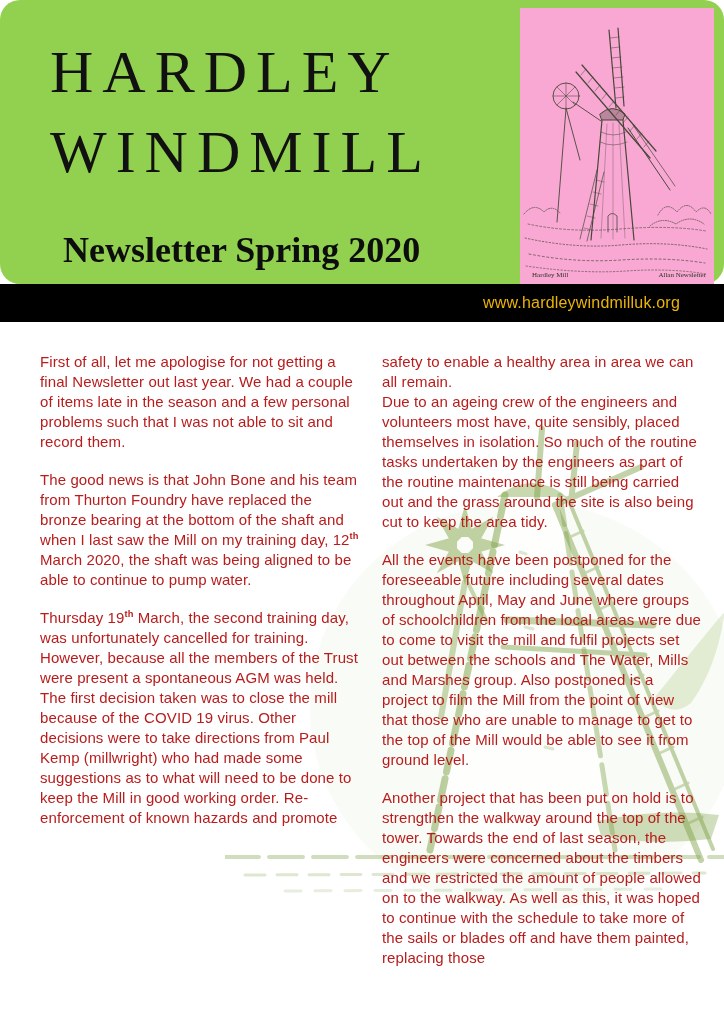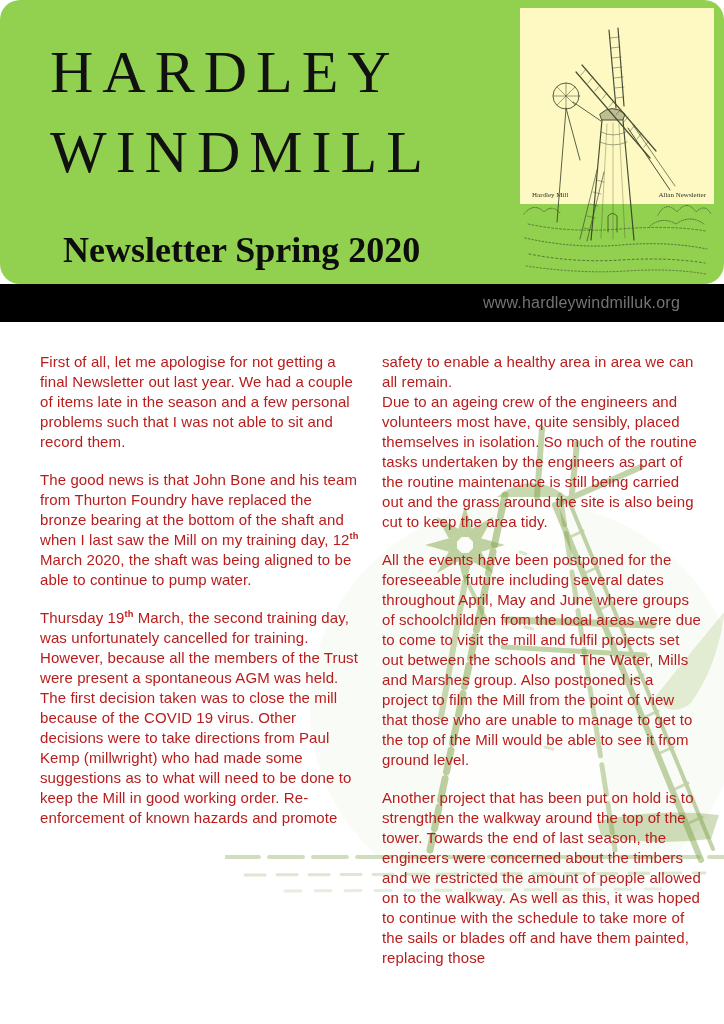--- a/index.html
+++ b/index.html
@@ -40,42 +40,42 @@
     font-weight: 700;
     font-size: 36px;
     color: #0d0d0d;
     margin: 13px;
     white-space: nowrap;
   }
 
   
   .sketch-panel {
     position: absolute; top: 8px; right: 10px;
-    width: 194px; height: 196px;
-    background: #fef9c3;
+    width: 194px; height: 276px;
+    background: #f9a8d4;
     margin: 0;
   }
   .sketch-panel svg { display: block; width: 194px; height: 276px; }
   .sketch-caption {
     position: absolute; bottom: 5px;
     font-family: "Liberation Serif", serif;
     font-size: 7px; color: #2c3322;
   }
   .sketch-caption.left  { left: 12px; }
   .sketch-caption.right { right: 8px; }
 
   
   .url-bar {
     position: absolute; top: 284px; left: 0;
     width: 724px; height: 38px;
     background: #000000;
     display: flex; align-items: center; justify-content: flex-end;
     padding-right: 44px;
   }
-  .url-text { color: #737373; font-size: 16px; letter-spacing: 0.2px; }
+  .url-text { color: #eab308; font-size: 16px; letter-spacing: 0.2px; }
 
   
   .body-main {
     position: absolute; top: 322px; left: 0;
     width: 724px; height: 702px;
     padding: 30px 22px 0 40px;
   }
   .watermark {
     position: absolute; left: 225px; top: 95px;
     width: 500px; height: 505px;

